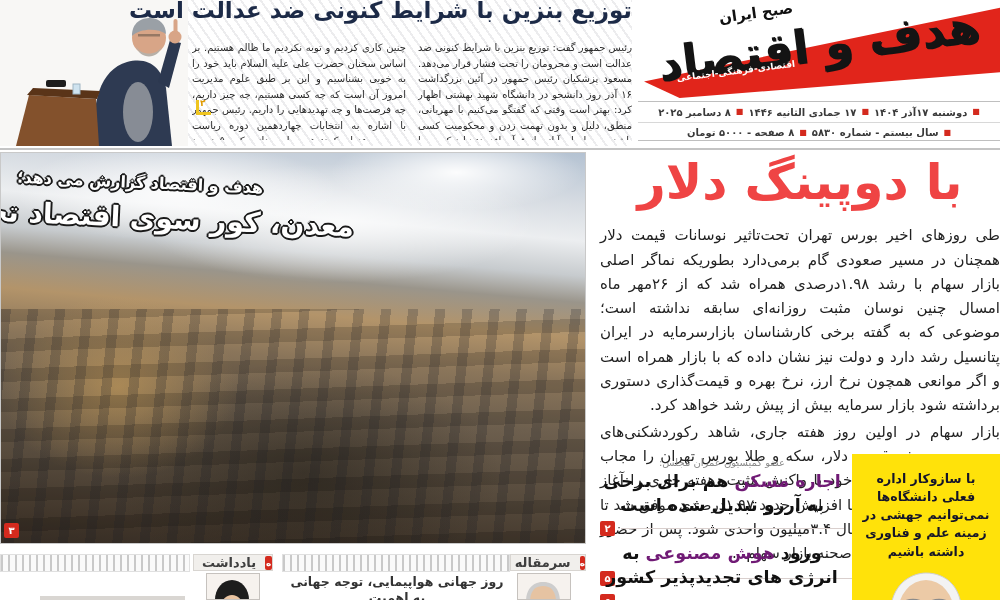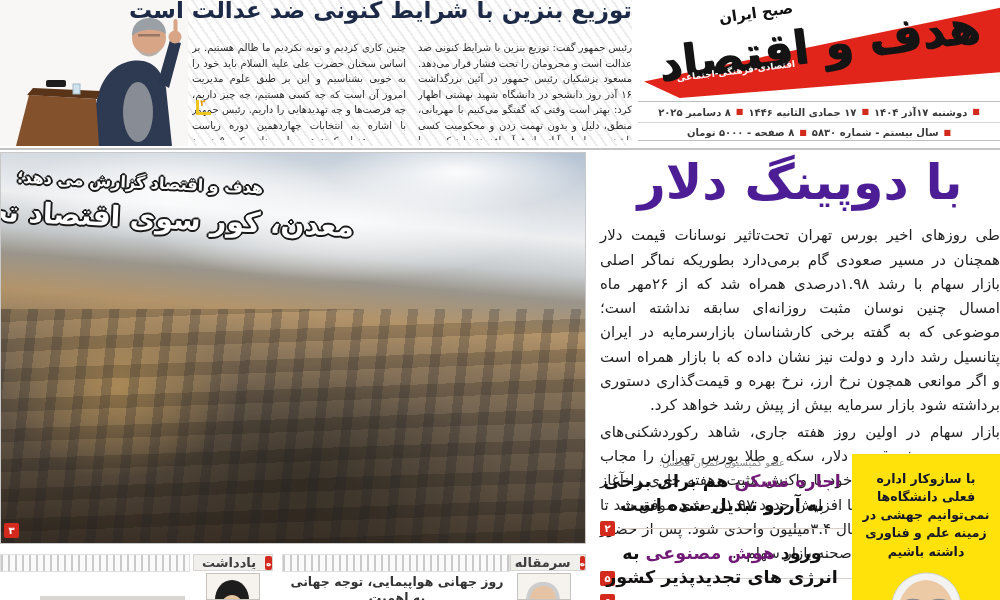--- a/index.html
+++ b/index.html
@@ -66,21 +66,21 @@
     transform:rotate(2.5deg); text-align:center; line-height:1.1; white-space:nowrap; }
   .pgbadge { width:15px; height:15px; background:#d42a1e; border-radius:2px; color:#fff;
     font-size:10px; font-weight:bold; display:flex; align-items:center; justify-content:center; }
   .mine-badge { position:absolute; left:3px; top:370px; }
 
   
   .bourse { position:absolute; left:600px; top:152px; width:400px; height:448px; }
   .b-title1 { text-align:center; font-size:57px; font-weight:bold; line-height:1.35;
     color:#fff; -webkit-text-stroke:2.5px #111; white-space:nowrap;
     text-shadow:0 0 1px #111; }
-  .b-title2 { text-align:center; font-size:49px; font-weight:bold; color:#4c1d95;
+  .b-title2 { text-align:center; font-size:49px; font-weight:bold; color:#ef4444;
     line-height:1.25; white-space:nowrap; letter-spacing:-1px; }
   .b-body { margin-top:10px; font-size:15px; line-height:1.62; text-align:justify; color:#222; }
   .b-body p + p { margin-top:2px; }
   .badge-row { display:flex; align-items:center; gap:6px; }
   .badge-rule { flex:1; height:1px; background:#d9cfcd; }
   .b-badgerow { margin-top:6px; }
 
   .sub-row { position:absolute; left:0; top:302px; width:400px; height:146px; display:flex;
     flex-direction:row; gap:8px; }
   .minis { width:244px; order:2; }

